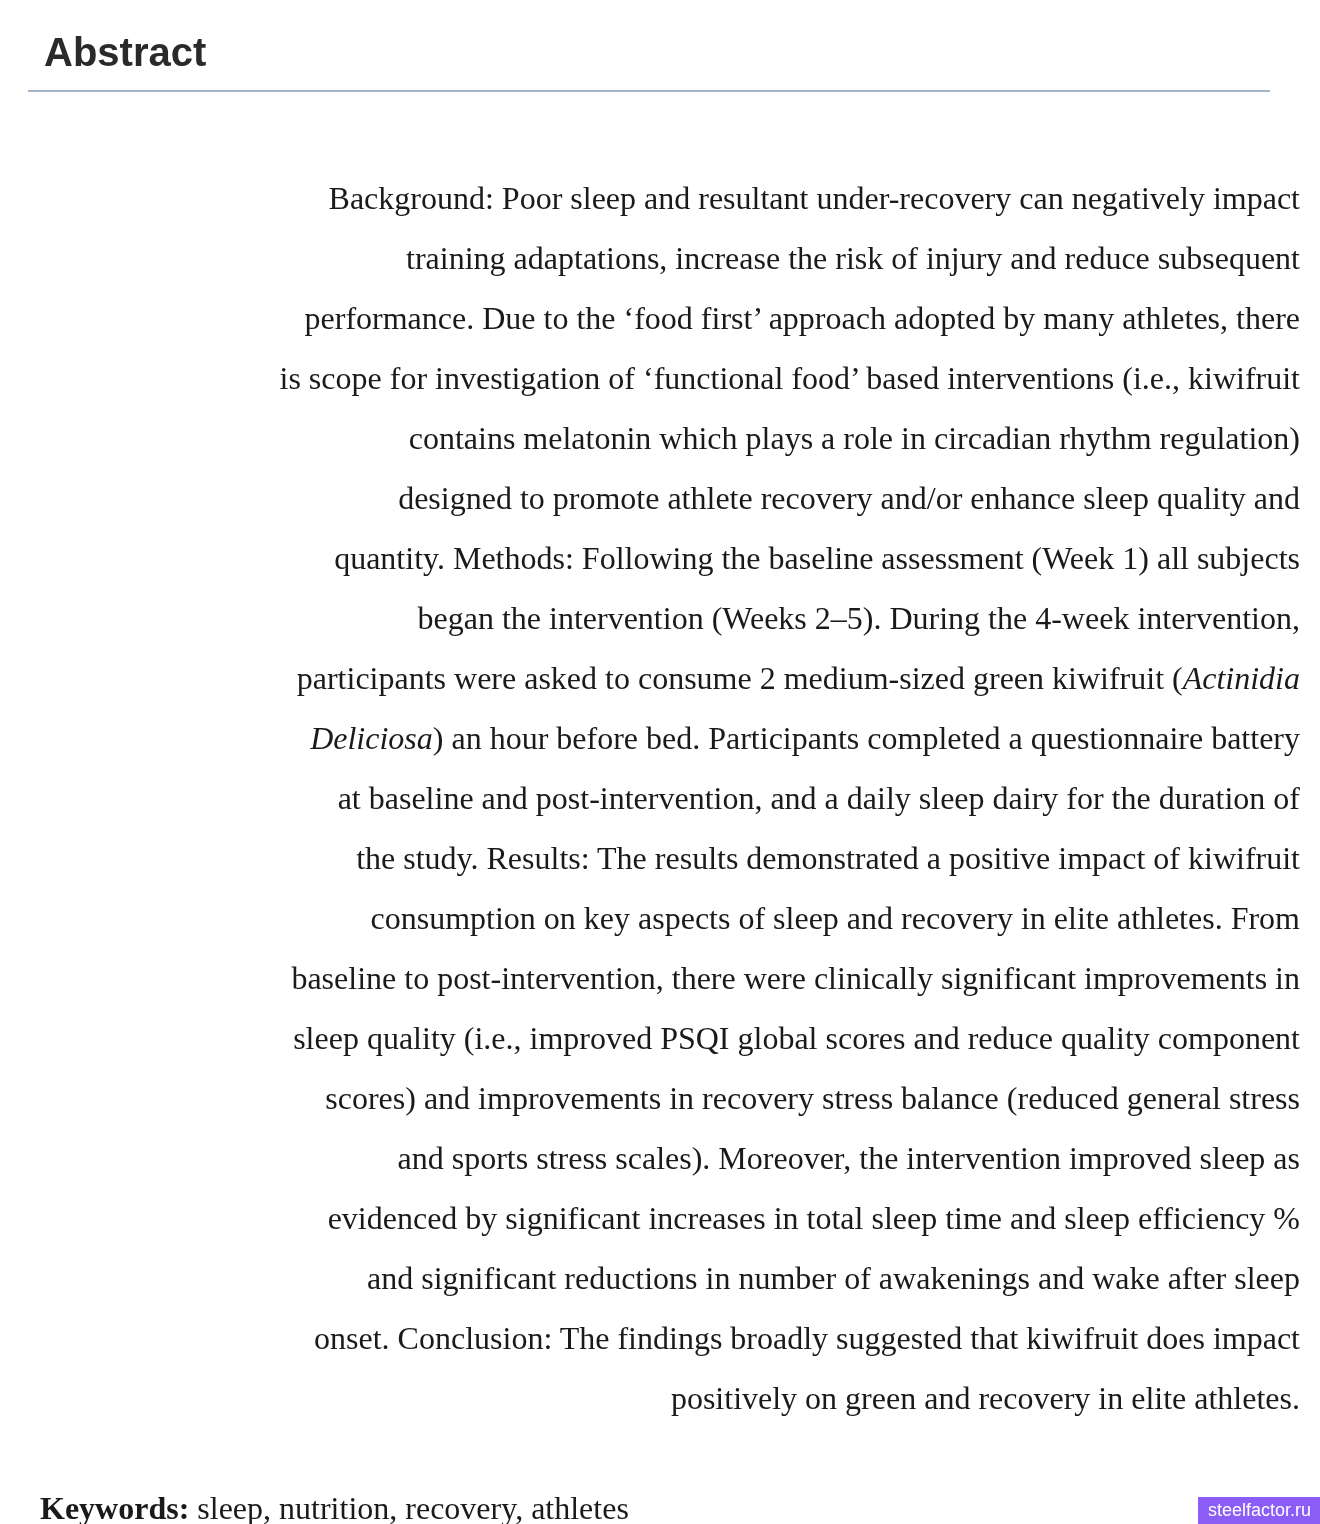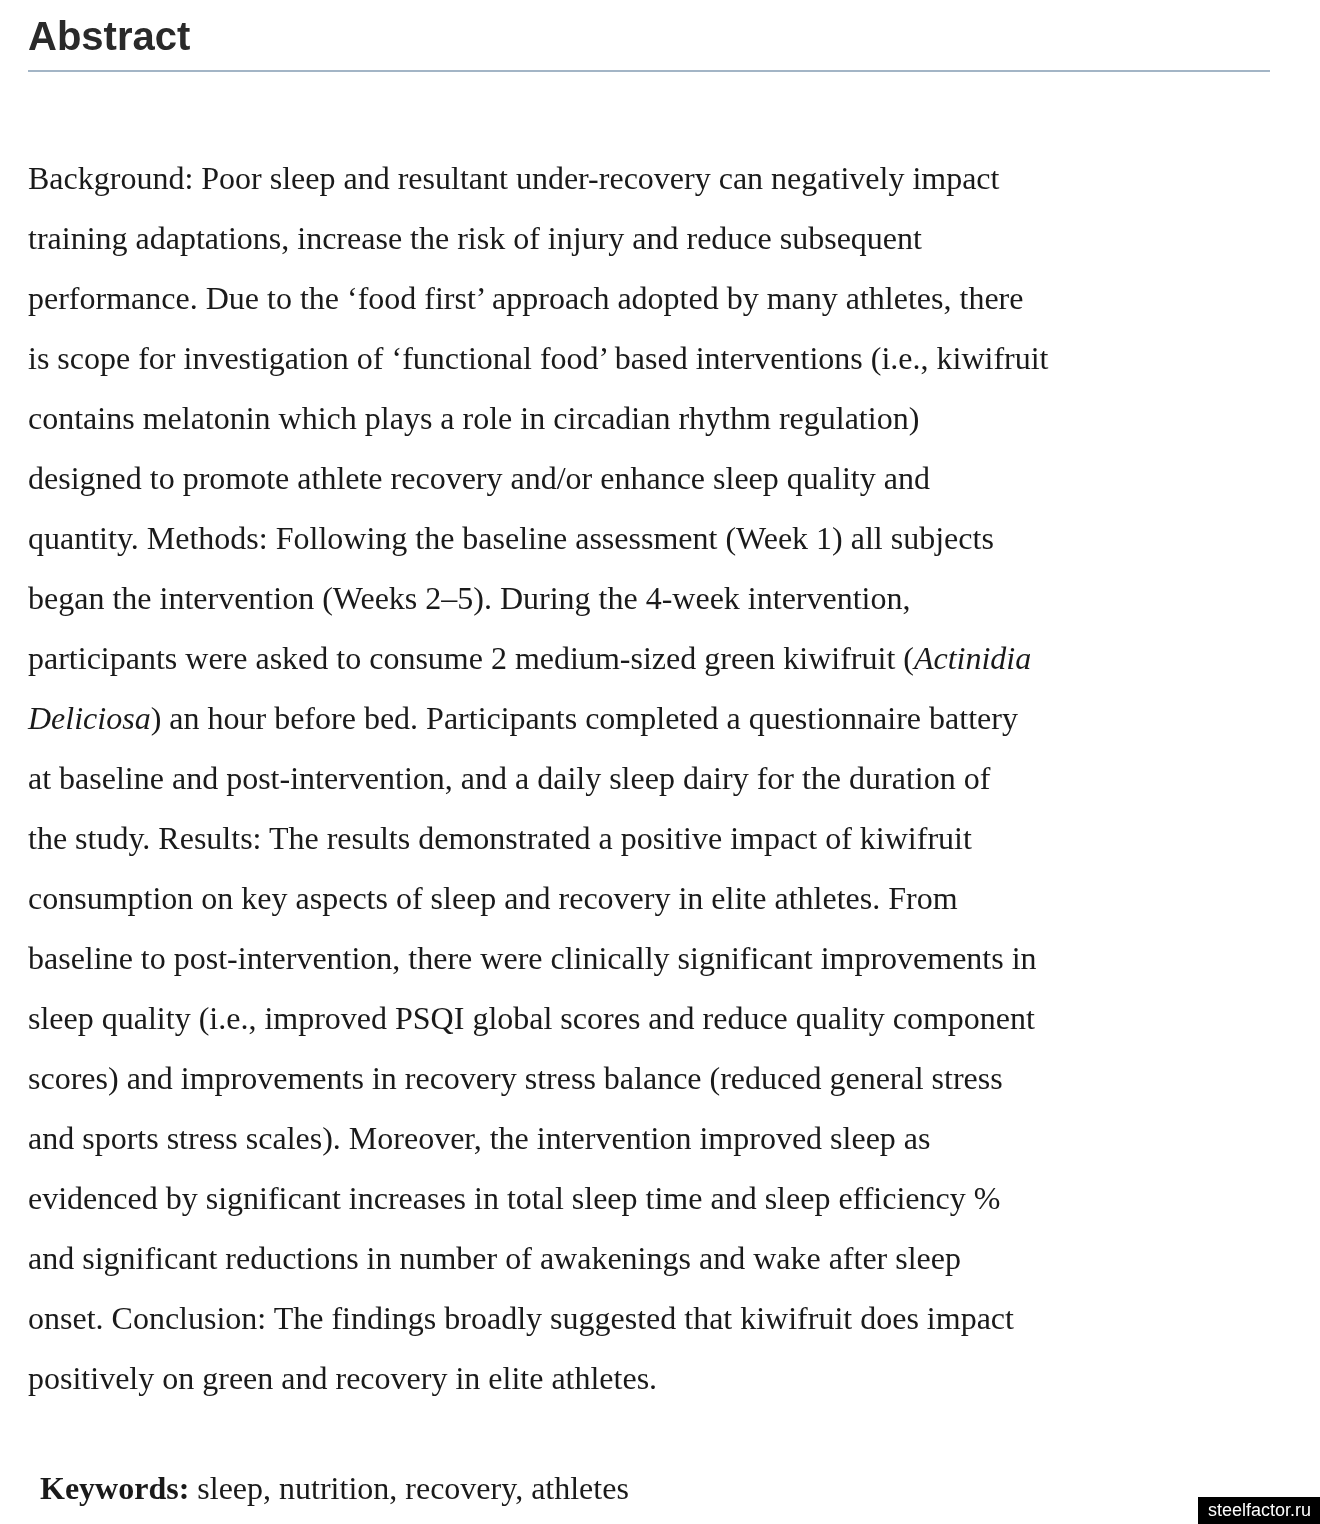--- a/index.html
+++ b/index.html
@@ -14,21 +14,21 @@
     height: 1524px;
     overflow: hidden;
     background: #ffffff;
     font-family: "Liberation Serif", "DejaVu Serif", serif;
     color: #1a1a1a;
   }
   .content {
     padding: 14px 20px 0 28px;
   }
   h1.abstract-heading {
-    margin: 0;
+    margin: 16px;
     font-family: "Liberation Sans", "DejaVu Sans", sans-serif;
     font-weight: 600;
     font-size: 40px;
     line-height: 44px;
     color: #2a2a2a;
     letter-spacing: 0;
   }
   .heading-rule {
     margin: 12px 0 0 0;
     border: none;
@@ -38,38 +38,39 @@
   }
   .abstract-body {
     margin-top: 76px;
     font-size: 32px;
     line-height: 60px;
     color: #1a1a1a;
   }
   .abstract-body .line {
     white-space: nowrap;
     height: 60px;
+    text-align: right;
   }
   .abstract-body em {
   }
   .keywords-row {
     margin-top: 50px;
     font-size: 32px;
     line-height: 60px;
     white-space: nowrap;
   }
   .keywords-row .kw-label {
     font-weight: bold;
     margin-left: 12px;
   }
   .watermark {
     position: absolute;
     right: 0;
     bottom: 0;
-    background: #000000;
+    background: #8b5cf6;
     color: #ffffff;
     font-family: "Liberation Sans", "DejaVu Sans", sans-serif;
     font-size: 18px;
     line-height: 27px;
     padding: 0 9px 0 10px;
   }
 </style>
 </head>
 <body>
 

